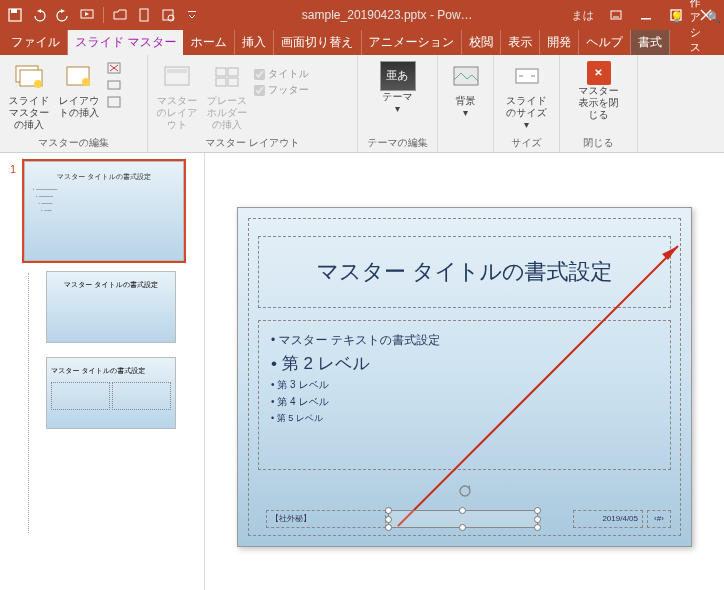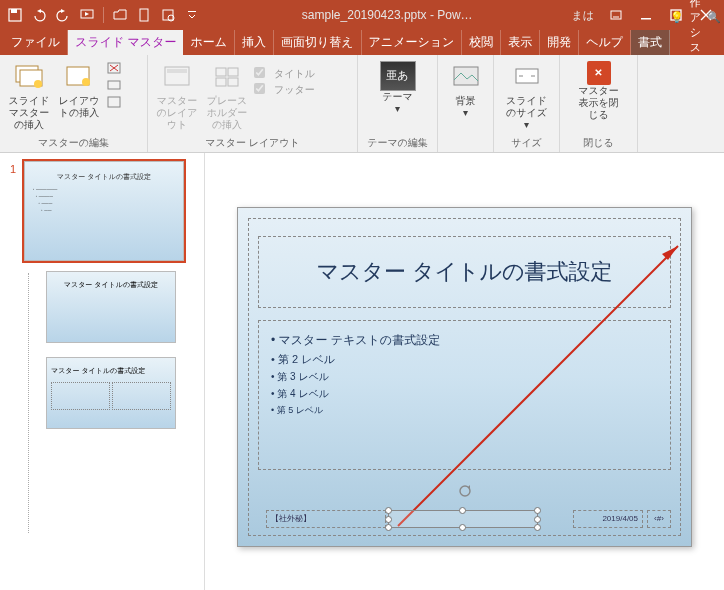--- a/index.html
+++ b/index.html
@@ -25,21 +25,21 @@
 .tabs .right span { font-size: 11px; }
 
 
 .ribbon { height: 98px; background: #F1F1F1; border-bottom: 1px solid #d0d0d0; display: flex; }
 .group { border-right: 1px solid #d8d8d8; padding: 4px 6px 2px; display: flex; flex-direction: column; justify-content: space-between; }
 .group-body { display: flex; gap: 4px; align-items: flex-start; flex: 1; }
 .group-label { text-align: center; font-size: 10px; color: #666; padding-top: 2px; }
 .big-btn { display: flex; flex-direction: column; align-items: center; width: 46px; cursor: pointer; padding: 2px; text-align: center; font-size: 10px; line-height: 1.2; color: #444; }
 .big-btn .ico { width: 32px; height: 32px; margin-bottom: 2px; display: flex; align-items: center; justify-content: center; }
 .big-btn.disabled { color: #aaa; }
-.chk-row { display: flex; align-items: flex-start; gap: 9px; font-size: 10px; color: #999; margin: 2px 0; }
+.chk-row { display: flex; align-items: center; gap: 3px; font-size: 10px; color: #999; margin: 2px 0; }
 .chk-row input { width: 11px; height: 11px; }
 .theme-ico { width: 36px; height: 30px; background: linear-gradient(#333,#555); color: #fff; display: flex; align-items: center; justify-content: center; font-size: 11px; border: 1px solid #999; }
 .close-ico { width: 24px; height: 24px; background: #D24726; color: #fff; display: flex; align-items: center; justify-content: center; font-weight: bold; border-radius: 2px; }
 
 
 .work { height: 437px; background: #fff; display: flex; }
 .thumbs { width: 205px; background: #fff; border-right: 1px solid #ddd; padding: 8px 10px; overflow: hidden; position: relative; }
 .thumb-row { display: flex; align-items: flex-start; margin-bottom: 10px; }
 .thumb-num { width: 14px; font-size: 11px; color: #D24726; padding-top: 2px; }
 .thumb { width: 160px; height: 100px; background: linear-gradient(#e8f2f8,#b8d4e8); border: 1px solid #bbb; position: relative; font-size: 6px; color: #333; padding: 6px; }
@@ -51,21 +51,21 @@
 
 .canvas { flex: 1; background: #fff; position: relative; display: flex; align-items: center; justify-content: center; }
 .slide { width: 455px; height: 340px; background: linear-gradient(#e6f0f7 0%, #cde2f0 50%, #a8c8dd 100%); border: 1px solid #999; box-shadow: 2px 2px 6px rgba(0,0,0,0.25); position: relative; margin-top: 10px; }
 .slide-inner { position: absolute; inset: 10px; border: 1px dashed #888; }
 .slide-title-box { position: absolute; left: 20px; right: 20px; top: 28px; height: 72px; border: 1px dashed #888; display: flex; align-items: center; justify-content: center; }
 .slide-title { font-size: 22px; color: #233a5e; }
 .slide-body-box { position: absolute; left: 20px; right: 20px; top: 112px; height: 150px; border: 1px dashed #888; padding: 8px 12px; color: #233a5e; font-size: 12px; }
 .slide-body-box ul { list-style: none; }
 .slide-body-box li { margin: 3px 0; }
 .lv1::before { content: "• "; }
-.lv2 { margin-left: 20px; font-size: 11px; } .lv2::before { content: "• "; }
+.lv2 { margin-left: 20px; font-size: 17px; } .lv2::before { content: "• "; }
 .lv3 { margin-left: 40px; font-size: 10px; } .lv3::before { content: "• "; }
 .lv4 { margin-left: 60px; font-size: 10px; } .lv4::before { content: "• "; }
 .lv5 { margin-left: 80px; font-size: 9px; } .lv5::before { content: "• "; }
 .footer-box { position: absolute; left: 20px; right: 20px; bottom: 14px; height: 22px; }
 .footer-seg { position: absolute; border: 1px dashed #888; height: 18px; font-size: 8px; color: #335; display: flex; align-items: center; padding: 0 4px; }
 .footer-seg.sel { border: 1px solid #888; background: rgba(255,255,255,0.2); }
 .handle { position: absolute; width: 7px; height: 7px; background: #fff; border: 1px solid #777; border-radius: 50%; }
 .rot { position: absolute; width: 14px; height: 14px; left: 50%; transform: translateX(-50%); top: -26px; }
 .arrow-line { position: absolute; left: 150px; top: 28px; width: 300px; height: 300px; pointer-events: none; }
 

